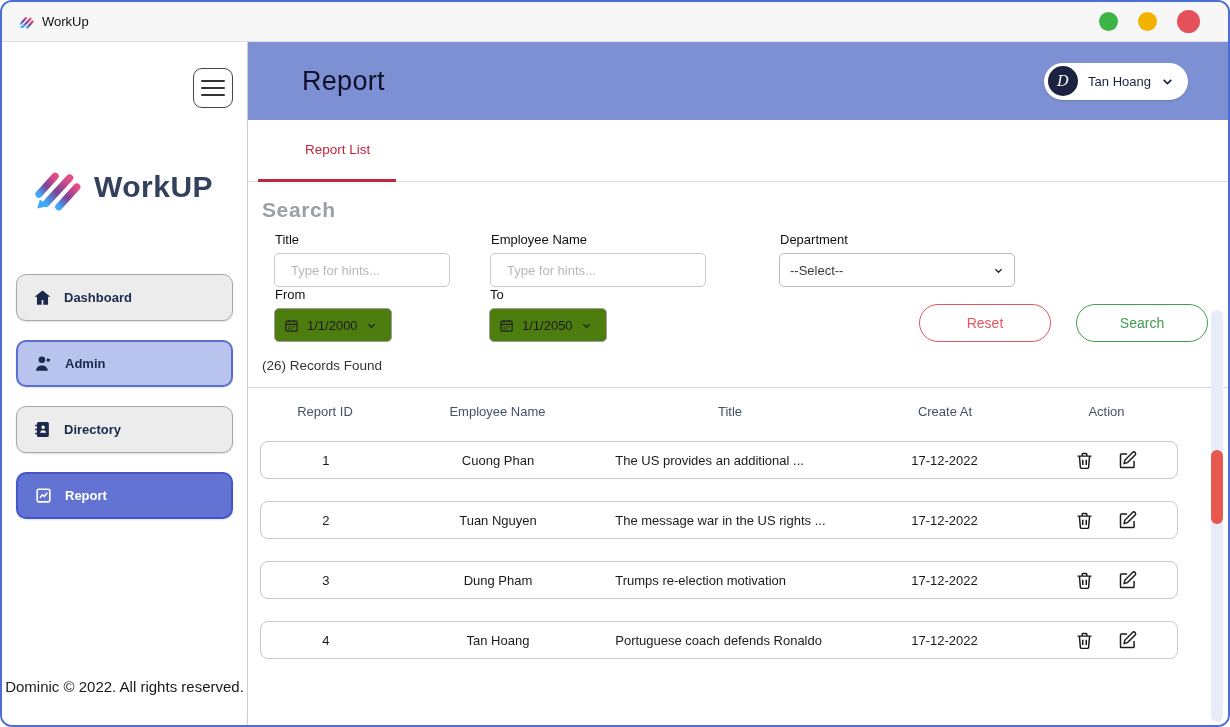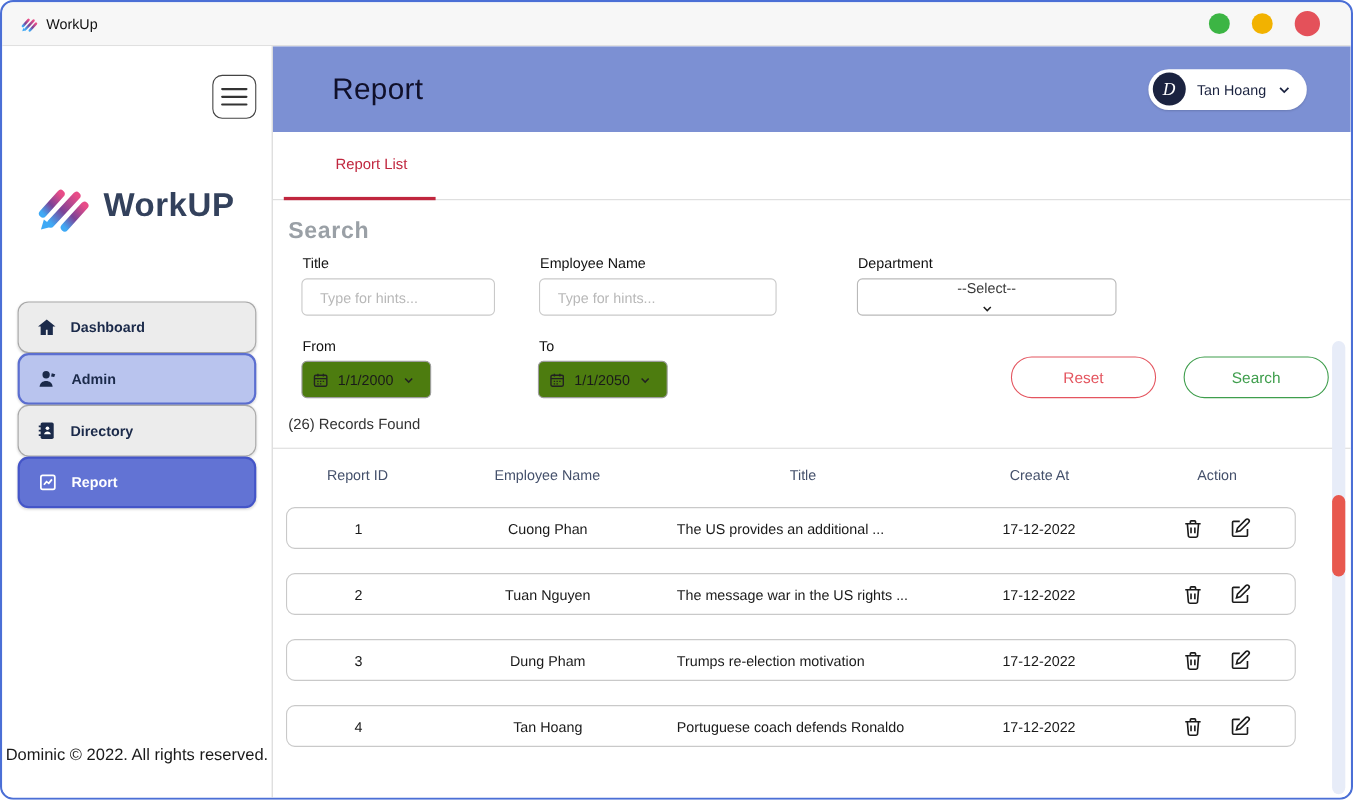--- a/index.html
+++ b/index.html
@@ -29,21 +29,21 @@
   main { position:relative; flex:1; background:#fff; overflow:hidden; }
   
   .hamburger {
     position:absolute; top:26px; right:14px; width:40px; height:40px;
     border:1.6px solid #444; border-radius:9px; background:#fff; cursor:pointer;
     display:flex; flex-direction:column; justify-content:center; gap:5px; padding:0 7px;
   }
   .hamburger span { display:block; height:1.8px; background:#333; border-radius:1px; }
   .brand { position:absolute; top:118px; left:28px; display:flex; align-items:center; gap:10px; }
   .brand-text { font-size:30px; font-weight:600; color:#33415c; letter-spacing:0.5px; }
-  .nav { position:absolute; top:232px; left:14px; right:14px; display:flex; flex-direction:column; }
+  .nav { position:absolute; top:232px; left:14px; right:14px; display:flex; flex-direction:column; gap:19px; }
   .nav-item {
     height:47px; border-radius:10px; display:flex; align-items:center; gap:12px;
     padding:0 16px; cursor:pointer; font-size:13px; font-weight:700; color:#1b2a4a;
     background:#ececec; border:1px solid #a8a8a8; box-shadow:0 1px 2px rgba(0,0,0,.12);
   }
   .nav-item .nicon { width:19px; height:19px; display:inline-flex; color:#1b2a4a; }
   .nav-item.highlight { background:#b9c4ee; border:2px solid #5b6ed0; }
   .nav-item.active { background:#6273d4; border:2px solid #4455c8; color:#ffffff; }
   .nav-item.active .nicon { color:#ffffff; }
   .sidebar-footer {
@@ -71,32 +71,32 @@
   .tabbar { position:relative; height:62px; border-bottom:1px solid #dcdcdc; }
   .tab {
     position:absolute; left:44px; top:22px; font-size:13.5px; font-weight:500;
     color:#c0263e; cursor:pointer;margin-left:13px;
   }
   .tab-underline { position:absolute; left:10px; bottom:-1px; width:138px; height:3px; background:#c0263e; }
   
   .search-section { padding:16px 20px 0 14px; }
   .search-heading { font-size:21px; font-weight:700; color:#9aa0a6; letter-spacing:0.6px; margin-bottom:10px; }
   .field-row { display:flex; align-items:flex-end; margin-top:0; }
-  .field-row.second { margin-top:20px; }
+  .field-row.second { }
   .fblock { display:flex; flex-direction:column; }
   .flabel { font-size:13px; color:#111; margin-bottom:6px; margin-left:1px; }
   .tinput {
     height:34px; border:1px solid #c9c9c9; border-radius:5px; padding:0 16px;
     font-size:13px; color:#333; font-family:"Liberation Sans", sans-serif; outline:none;
   }
   .tinput::placeholder { color:#b8b8b8; }
   .select {
     height:34px; border:1px solid #b9b9b9; border-radius:5px; padding:0 10px;
     font-size:13px; color:#3a3a3a; background:#fff; display:flex; align-items:center;
-    justify-content:space-between; cursor:pointer;flex-direction:column;
+    justify-content:space-between; cursor:pointer;
   }
   .datepicker {
     height:34px; border:1px solid #9d9d9d; border-radius:5px; padding:0 9px;
     background:#4d7c0f; display:flex; align-items:center; gap:8px; cursor:pointer;
     font-size:13px; color:#1a1a1a;
   }
   .dp-chev { width:11px; height:11px; color:#222; display:inline-flex; }
   .cal-icon { width:15px; height:15px; color:#222; display:inline-flex; }
   .pill-btn {
     width:132px; height:38px; border-radius:19px; background:#fff; font-size:14px;

